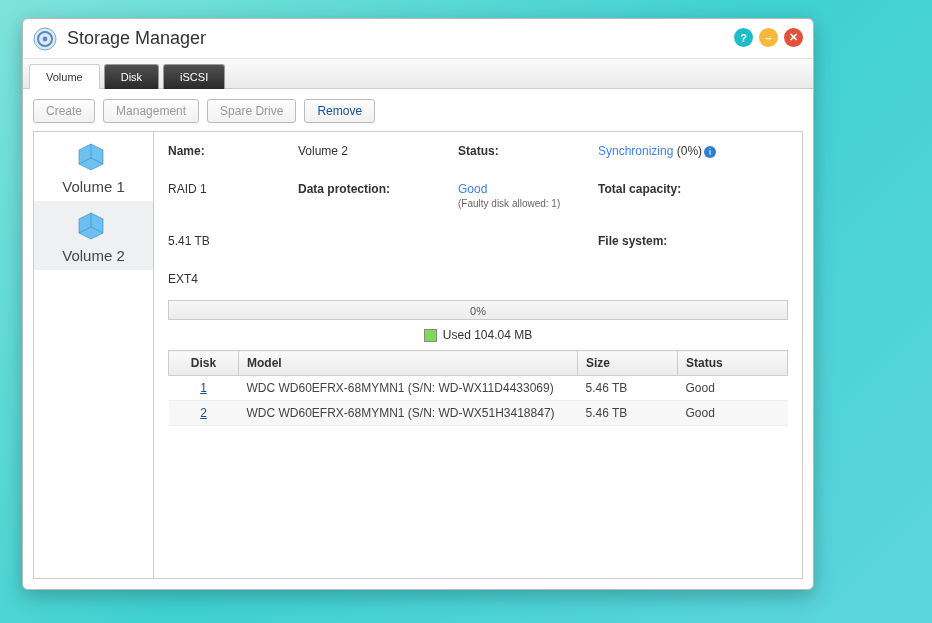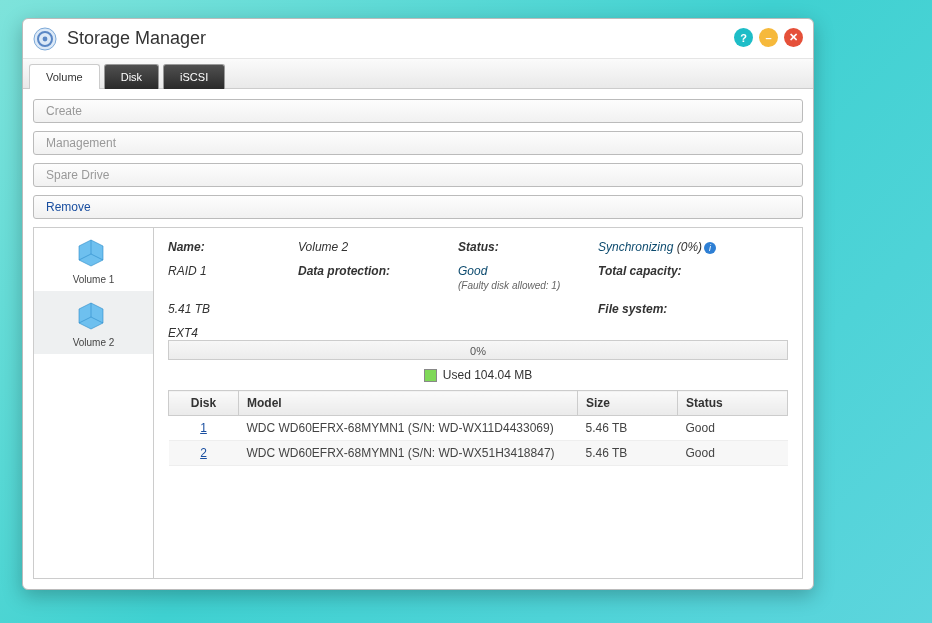--- a/index.html
+++ b/index.html
@@ -72,21 +72,20 @@
   }
   .tab.active {
     background: #fff;
     color: #333;
     border-color: #ccc;
   }
   .toolbar {
     padding: 10px 10px 8px 10px;
     display: flex;
     gap: 8px;
-    flex-direction: column;
   }
   .tbtn {
     padding: 4px 12px;
     border: 1px solid #bbb;
     border-radius: 3px;
     background: linear-gradient(#fdfdfd,#f1f1f1);
     color: #999;
     font-size: 12px;
     cursor: default;
   }
@@ -102,38 +101,37 @@
     border-right: 1px solid #ccc;
     background: #fff;
   }
   .vol-item {
     text-align: center;
     padding: 8px 0 6px 0;
     cursor: pointer;
   }
   .vol-item.selected { background: #eef0f1; }
   .vol-icon { display: flex; justify-content: center; margin-bottom: 4px; }
-  .vol-label { font-size: 10px; color: #444; }
+  .vol-label { font-size: 15px; color: #444; }
   .main {
     flex: 1;
     padding: 12px 14px;
     display: flex;
     flex-direction: column;
   }
   .info-grid {
     display: grid;
     grid-template-columns: 130px 160px 140px 1fr;
-    row-gap: 10px;
-    margin-bottom: 0;
+    row-gap: 24px;
+    margin-bottom: 14px;
     font-size: 12px;
     color: #333;
-    font-style: italic;
   }
   .info-label { font-weight: bold; }
-  .status-val { color: #0c4a6e; }
+  .status-val { color: #3b82f6; }
   .status-note { color: #666; font-size: 10px; }
   .info-icon-inline {
     display:inline-block; width:12px; height:12px; border-radius:50%;
     background:#2e7fd4; color:#fff; font-size:9px; line-height:12px;
     text-align:center; margin-left:2px; vertical-align:middle;
   }
   .progress-wrap {
     border: 1px solid #ccc;
     background: linear-gradient(#f7f7f7,#ececec);
     height: 20px;

